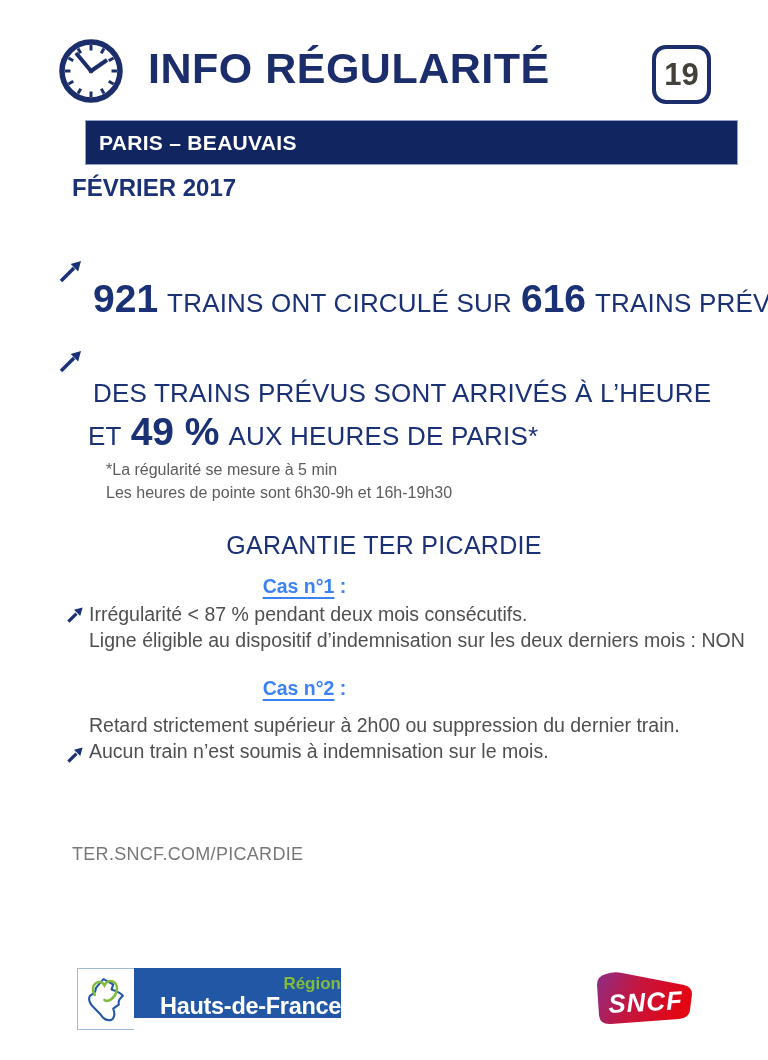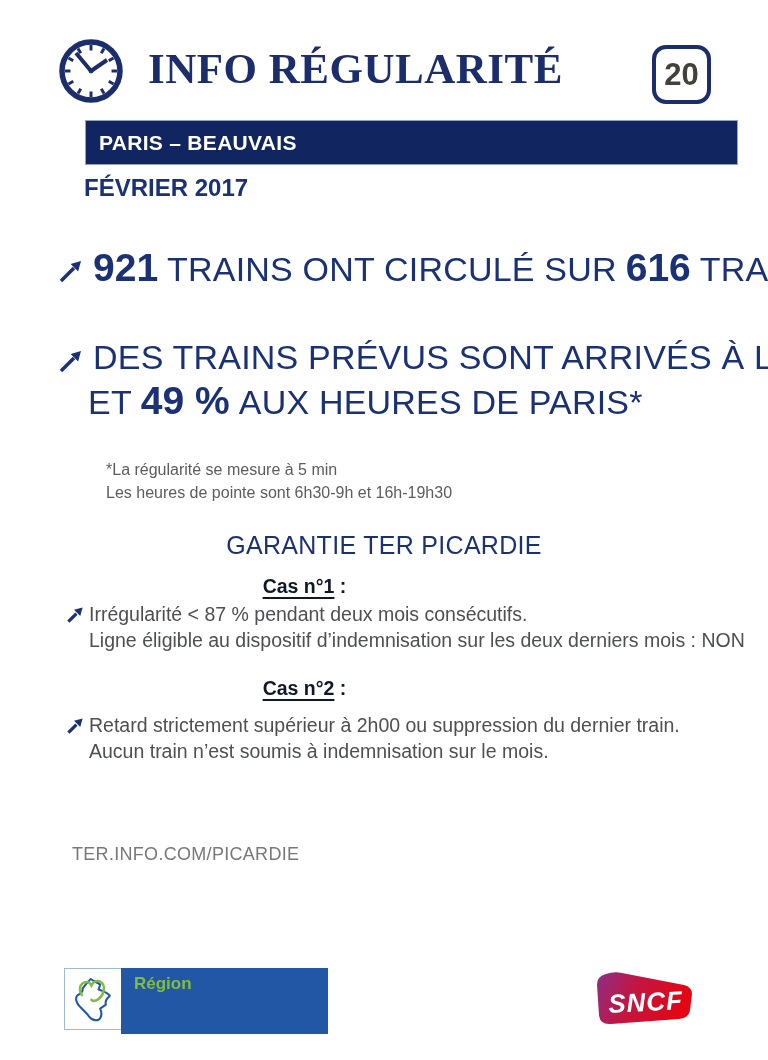--- a/index.html
+++ b/index.html
@@ -8,74 +8,74 @@
     margin:0 auto;overflow:hidden;
     font-family:"Liberation Sans", sans-serif;
     -webkit-font-smoothing:antialiased;
   }
   .abs{position:absolute;}
 
   
   .clock{left:56px;top:36px;width:70px;height:70px;}
   .page-title{
     left:148px;top:44px;font-size:43px;font-weight:600;letter-spacing:0.5px;
-    color:#1C2D6B;white-space:nowrap;font-family:Liberation Serif, serif;
+    color:#1C2D6B;white-space:nowrap;
   }
   .page-number{
     left:652px;top:45px;width:51px;height:51px;
     border:4px solid #1C2D6B;border-radius:14px;
     display:flex;align-items:center;justify-content:center;
     font-size:31px;font-weight:700;color:#44403A;
   }
 
   
   .route-banner{
     left:64px;top:120px;width:638px;height:43px;line-height:43px;
     background:#112560;border:1px solid #93A2C4;
     color:#ffffff;font-size:21px;font-weight:700;padding-left:13px;
     letter-spacing:0.3px;
     margin-left:21px;
   }
-  .month{left:72px;top:174px;font-size:24px;font-weight:700;color:#1B3176;margin-left:12px;}
+  .month{left:72px;top:174px;font-size:24px;font-weight:700;color:#1B3176;}
 
   
   .stat{left:58px;color:#1B3176;white-space:nowrap;}
   .stat-row{display:flex;align-items:baseline;gap:9px;line-height:43px;height:43px;}
   .stat .num{font-size:39px;font-weight:700;}
-  .stat .txt{font-size:34px;font-weight:400;letter-spacing:0.2px;}
+  .stat .txt{font-size:26px;font-weight:400;letter-spacing:0.2px;margin-top:36px;}
   .stat-arrow{align-self:center;width:26px;height:26px;margin-top:6px;}
   .stat1{top:246px;}
   .stat2{top:336px;}
   .stat2 .row2{margin-left:30px;}
 
   
   .footnote{left:70px;top:459px;font-size:16px;line-height:22.5px;color:#5B5C5E;margin-left:36px;}
 
   
   .garantie-title{left:0;top:531px;width:768px;text-align:center;
     font-size:25px;font-weight:400;color:#1B3176;letter-spacing:0.3px;}
   .case-heading{left:0;width:609px;text-align:center;
-    font-size:19.5px;font-weight:700;color:#0f172a;}
+    font-size:19.5px;font-weight:700;color:#3b82f6;}
   .case-heading .u{text-decoration:underline;text-decoration-thickness:2px;text-underline-offset:3.5px;}
   .case1-heading{top:575px;}
   .case2-heading{top:677px;}
 
   .bullet{left:66px;display:flex;gap:4px;}
   .bullet-arrow{width:19px;height:19px;flex:0 0 19px;margin-top:3px;}
   .bullet .lines{font-size:19.5px;line-height:25.5px;color:#4E4F51;white-space:nowrap;}
   .bullet1{top:602px;}
-  .bullet2{top:713px;}
+  .bullet2{top:713px;align-items:flex-end;}
 
   
   .infos{left:72px;top:843px;line-height:23px;}
   .infos .label{font-size:18px;font-weight:700;color:#1B3176;letter-spacing:0.3px;}
   .infos .url{font-size:18px;color:#77787A;letter-spacing:0.3px;}
 
   
-  .region-logo{left:64px;top:968px;width:264px;height:66px;display:flex;}
+  .region-logo{left:77px;top:968px;width:264px;height:50px;display:flex;text-align:right;}
   .region-logo .map-panel{
     width:56px;height:60px;background:#ffffff;border:1px solid #9FB9DB;border-right:none;
     display:flex;align-items:center;justify-content:center;
   }
   .region-logo .text-panel{
     flex:1;background:#2157A5;padding:6px 0 0 13px;box-sizing:border-box;
   }
   .region-line1{font-size:17px;font-weight:700;color:#82BC3F;line-height:19px;}
   .region-line2{font-size:23.5px;font-weight:700;color:#ffffff;line-height:27px;letter-spacing:-0.3px;}
 
@@ -104,21 +104,21 @@
         <line x1="12.5" y1="22" x2="17.25" y2="24.75"></line>
         <line x1="22" y1="12.5" x2="24.75" y2="17.25"></line>
       </g>
       <line x1="35" y1="35" x2="20" y2="17" stroke-width="4"></line>
       <line x1="35" y1="35" x2="51" y2="24" stroke-width="4"></line>
       <circle cx="35" cy="35" r="2.4" fill="#1C2D6B" stroke="none"></circle>
     </g>
   </svg>
   <div class="abs page-title">INFO RÉGULARITÉ</div>
   <div class="abs page-number">
-    <span>20</span>
+    <span>19</span>
   </div>
 
   <div class="abs route-banner">
     <span>PARIS – BEAUVAIS</span>
   </div>
 
   <div class="abs month">FÉVRIER 2017</div>
 
   <div class="abs stat stat1">
     <div class="stat-row">
@@ -179,32 +179,33 @@
       <line x1="2.5" y1="17.5" x2="11" y2="9" stroke="#1B3176" stroke-width="3.4"></line>
       <polygon points="17.5,2.5 15,11.6 8.4,5" fill="#1B3176"></polygon>
     </svg>
     <div class="lines">
       <div>Retard strictement supérieur à 2h00 ou suppression du dernier train.</div>
       <div>Aucun train n’est soumis à indemnisation sur le mois.</div>
     </div>
   </div>
 
   <div class="abs infos">
-    <div class="url">TER.INFO.COM/PICARDIE</div>
+    <div class="url">TER.SNCF.COM/PICARDIE</div>
   </div>
 
   <div class="abs region-logo">
     <div class="map-panel">
       <svg width="48" height="52" viewBox="0 0 60 64">
         <path d="M27,7 C31,10 35,11 39,14 L37,20 C43,22 49,24 51,28 C47,32 45,34 46,39 L39,44 C41,49 42,54 37,58 C31,60 26,56 23,51 L15,43 C11,39 7,33 10,28 C14,25 18,24 17,19 C20,14 24,11 27,7 Z" fill="#ffffff" stroke="#2157A5" stroke-width="2.6" stroke-linejoin="round"></path>
         <path d="M16,27 C8,14 23,5 28,15 C33,4 47,11 43,23 C41,31 32,37 28,33" fill="none" stroke="#82BC3F" stroke-width="3.2" stroke-linecap="round"></path>
       </svg>
     </div>
     <div class="text-panel">
       <div class="region-line1">Région</div>
+      <div class="region-line2">Hauts-de-France</div>
     </div>
   </div>
 
   <svg class="abs sncf-logo" viewBox="0 0 118 68">
     <defs>
       <linearGradient id="sncfg" x1="0" y1="0" x2="1" y2="0.25">
         <stop offset="0" stop-color="#8C2E87"></stop>
         <stop offset="0.45" stop-color="#C31641"></stop>
         <stop offset="1" stop-color="#E30613"></stop>
       </linearGradient>

